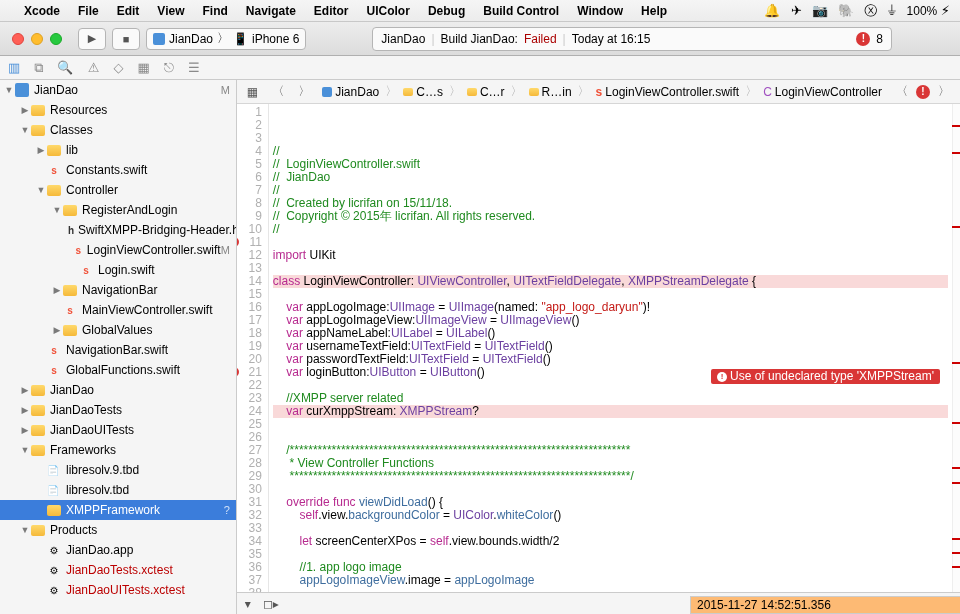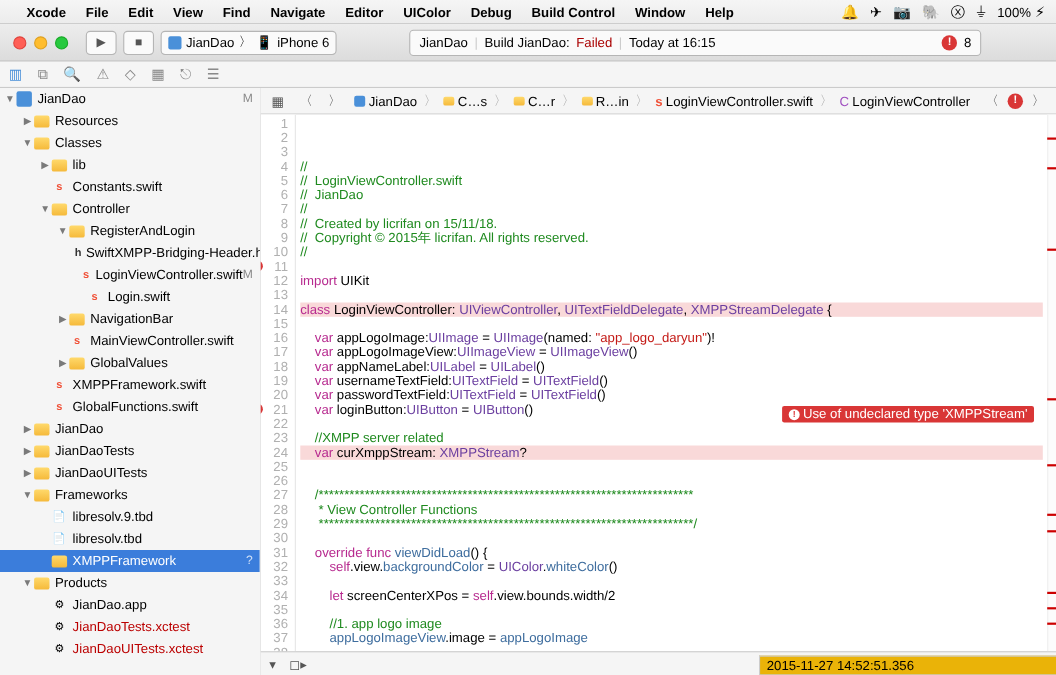--- a/index.html
+++ b/index.html
@@ -79,21 +79,21 @@
 .inline-error.e1 { top: 135px; }
 .inline-error.e2 { top: 265px; }
 
 .minimap { width: 8px; background: #fcfcfc; border-left: 1px solid #eee; position: relative; }
 .minimap span { display: block; position: absolute; right: 0; width: 8px; height: 2px; }
 
 
 .debugbar { height: 22px; border-top: 1px solid #cbcbcb; background: #f5f5f5; display: flex; align-items: center; padding: 0 8px; gap: 12px; color: #555; }
 
 
-.footbar { position: absolute; bottom: 0; right: 0; width: 270px; height: 18px; background: #eab308; border: 1px solid #ccc; border-right: none; font-family: Monaco, monospace; font-size: 11px; display: flex; align-items: center; padding: 0 6px; text-align: right; }
+.footbar { position: absolute; bottom: 0; right: 0; width: 270px; height: 18px; background: #fdba74; border: 1px solid #ccc; border-right: none; font-family: Monaco, monospace; font-size: 11px; display: flex; align-items: center; padding: 0 6px; text-align: right; }
 
 
 .ind-0 { padding-left: 4px; }
 .ind-1 { padding-left: 20px; }
 .ind-2 { padding-left: 36px; }
 .ind-3 { padding-left: 52px; }
 .ind-4 { padding-left: 68px; }
 </style>
 </head>
 <body>
@@ -242,21 +242,21 @@
       <div class="nav-row ind-3">
         <span class="disclosure">▶</span>
         <span class="icon">
           <span class="folder-icon"></span>
         </span>
         <span>GlobalValues</span>
       </div>
       <div class="nav-row ind-2">
         <span class="disclosure"></span>
         <span class="icon swift-icon">s</span>
-        <span>XMPPFramework.swift</span>
+        <span>NavigationBar.swift</span>
       </div>
       <div class="nav-row ind-2">
         <span class="disclosure"></span>
         <span class="icon swift-icon">s</span>
         <span>GlobalFunctions.swift</span>
       </div>
       <div class="nav-row ind-1">
         <span class="disclosure">▶</span>
         <span class="icon">
           <span class="folder-icon"></span>

